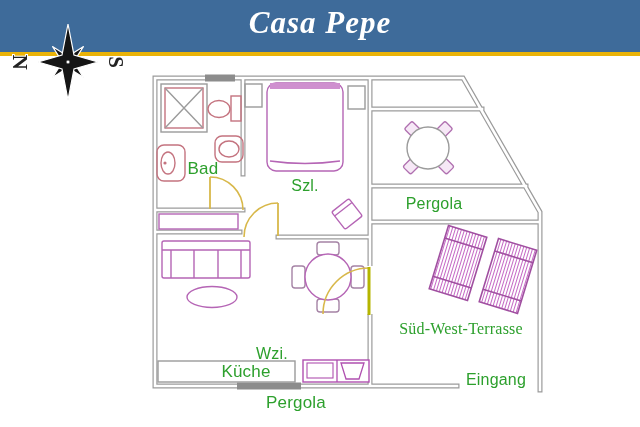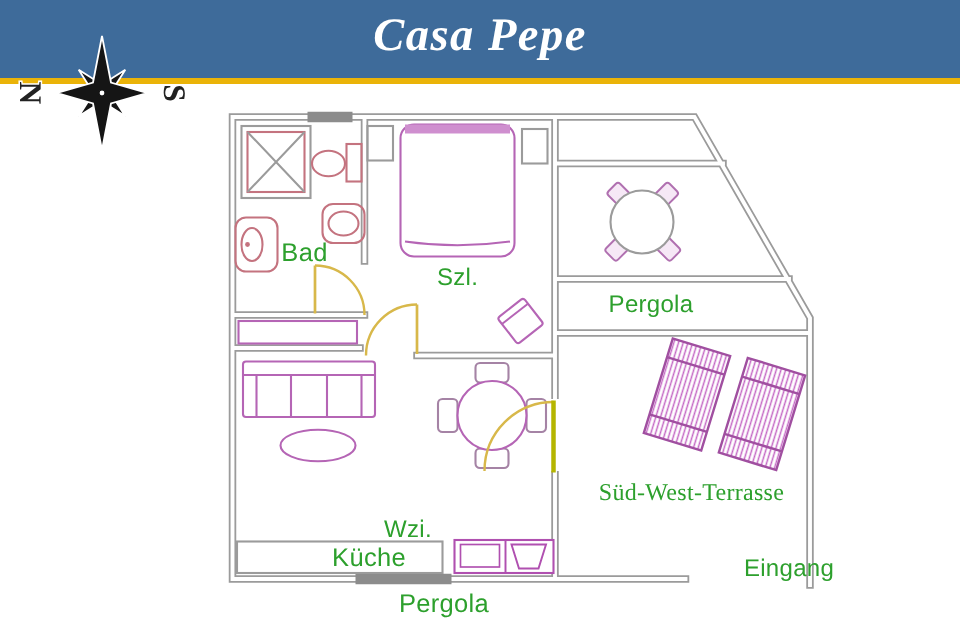--- a/index.html
+++ b/index.html
@@ -156,14 +156,14 @@
     <line x1="369" y1="267" x2="369" y2="315" stroke="#b5b500" stroke-width="3"></line>
   </g>
 </svg>
 
 <div class="room-label big" style="left:203px;top:169px;">Bad</div>
 <div class="room-label" style="left:305px;top:186px;">Szl.</div>
 <div class="room-label" style="left:434px;top:204px;">Pergola</div>
 <div class="room-label" style="left:272px;top:326px;margin-top:28px;">Wzi.</div>
 <div class="room-label big" style="left:226px;top:372px;margin-left:20px;">Küche</div>
 <div class="room-label" style="left:461px;top:329px;font-family:Liberation Serif, serif;">Süd-West-Terrasse</div>
-<div class="room-label" style="left:496px;top:380px;margin-left:30px;">Eingang</div>
+<div class="room-label" style="left:496px;top:380px;">Eingang</div>
 <div class="room-label big" style="left:296px;top:403px;">Pergola</div>
 
 </body></html>

